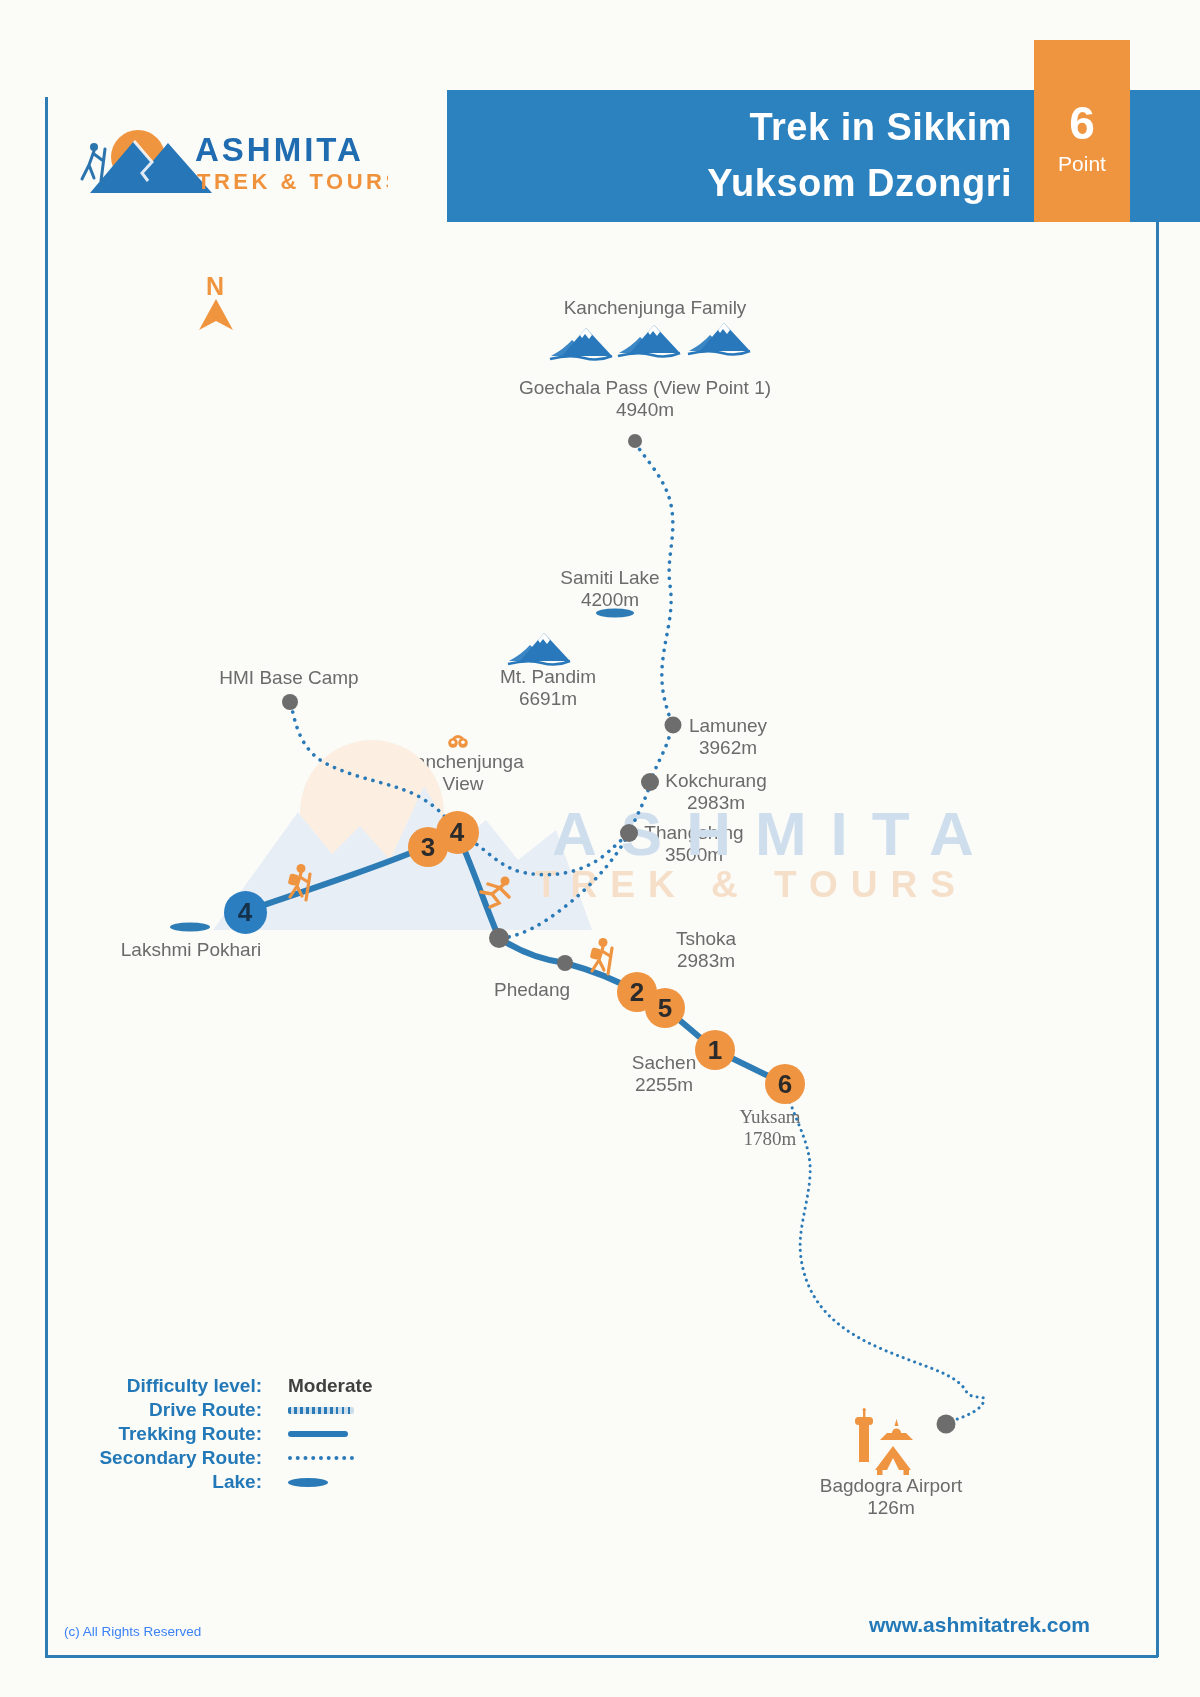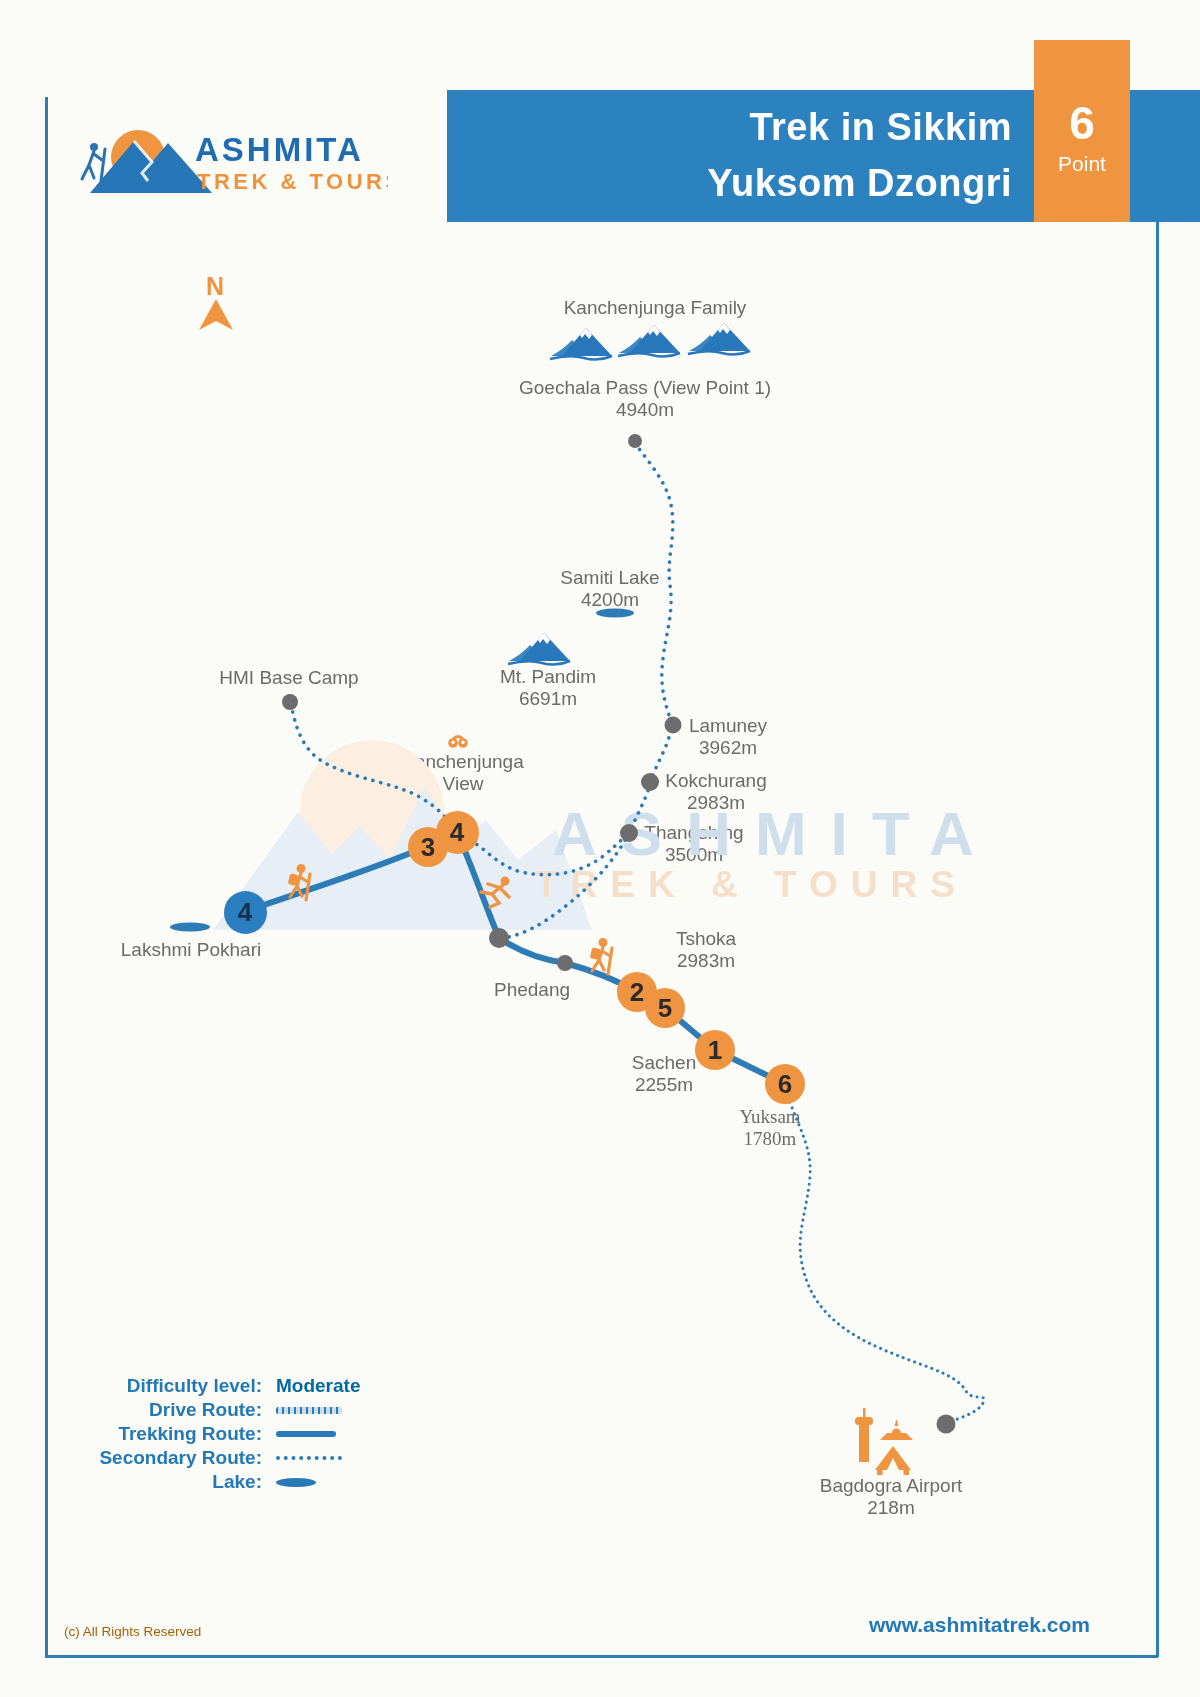--- a/index.html
+++ b/index.html
@@ -36,32 +36,32 @@
   
   .marker{position:absolute;width:40px;height:40px;margin:-20px 0 0 -20px;border-radius:50%;
           background:#ef9440;color:#2b2b2b;display:flex;align-items:center;justify-content:center;
           font-size:26px;font-weight:bold;z-index:5;}
   .marker.big{width:43px;height:43px;margin:-21.5px 0 0 -21.5px;}
   .marker.lake-stop{background:#2b7ec0;color:#16314a;}
 
   
   .legend{position:absolute;left:70px;top:1374px;z-index:6;}
   .legend-row{display:flex;align-items:center;height:24px;}
-  .legend-label{width:192px;text-align:right;margin-right:14px;color:#2379b8;
+  .legend-label{width:192px;text-align:right;margin-right:26px;color:#2379b8;
                 font-size:19px;font-weight:bold;}
-  .legend-value{color:#0369a1;font-size:19px;font-weight:bold;}
+  .legend-value{color:#404040;font-size:19px;font-weight:bold;}
   .sym{display:inline-block;}
   .sym-drive{width:66px;height:7px;border-radius:2px;
      background:repeating-linear-gradient(90deg,#2b7ab8 0 2.5px,rgba(43,122,184,.22) 2.5px 6px);}
   .sym-trek{width:60px;height:6px;background:#2b7ab8;border-radius:3px;}
   .sym-sec{width:66px;height:0;border-top:4px dotted #2b7ab8;}
   .sym-lake{width:40px;height:9px;background:#2b7ab8;border-radius:50%;}
 
   
-  .copyright{position:absolute;left:64px;top:1624px;color:#a16207;font-size:13.5px;}
+  .copyright{position:absolute;left:64px;top:1624px;color:#3b82f6;font-size:13.5px;}
   .website{position:absolute;right:110px;top:1613px;color:#2379b8;font-size:21px;font-weight:bold;}
 
   .map-svg{position:absolute;left:0;top:0;z-index:1;}
 </style>
 </head>
 <body>
 
 <div class="frame frame-left"></div>
 <div class="frame frame-bottom"></div>
 <div class="frame frame-right"></div>
@@ -236,21 +236,21 @@
 <div class="plc" style="left:664px;top:1074px;">
   <div>Sachen</div>
   <div>2255m</div>
 </div>
 <div class="plc" style="left:770px;top:1128px;font-family:Liberation Serif, serif;">
   <div>Yuksam</div>
   <div>1780m</div>
 </div>
 <div class="plc" style="left:891px;top:1497px;">
   <div>Bagdogra Airport</div>
-  <div>218m</div>
+  <div>126m</div>
 </div>
 
 <div class="marker" style="left:428px;top:847px;">3</div>
 <div class="marker big" style="left:457px;top:832px;">4</div>
 <div class="marker big lake-stop" style="left:245px;top:912px;">4</div>
 <div class="marker" style="left:637px;top:992px;">2</div>
 <div class="marker" style="left:665px;top:1008px;">5</div>
 <div class="marker" style="left:715px;top:1050px;">1</div>
 <div class="marker" style="left:785px;top:1084px;">6</div>
 

